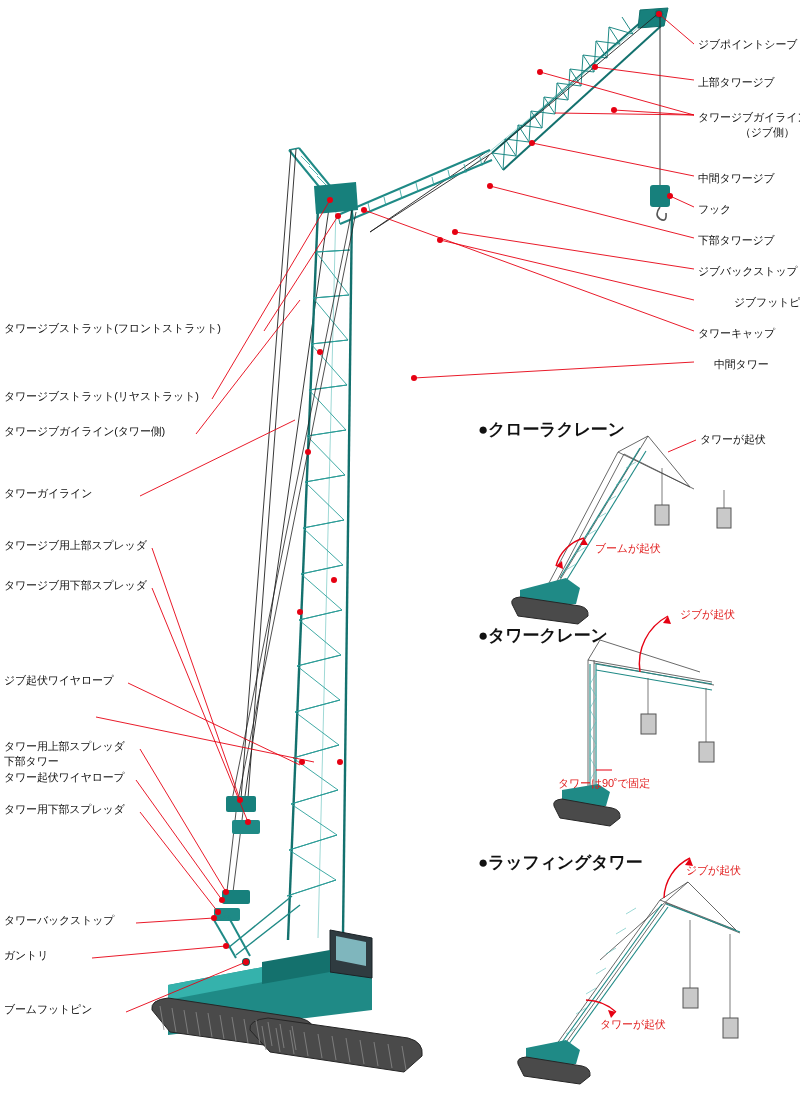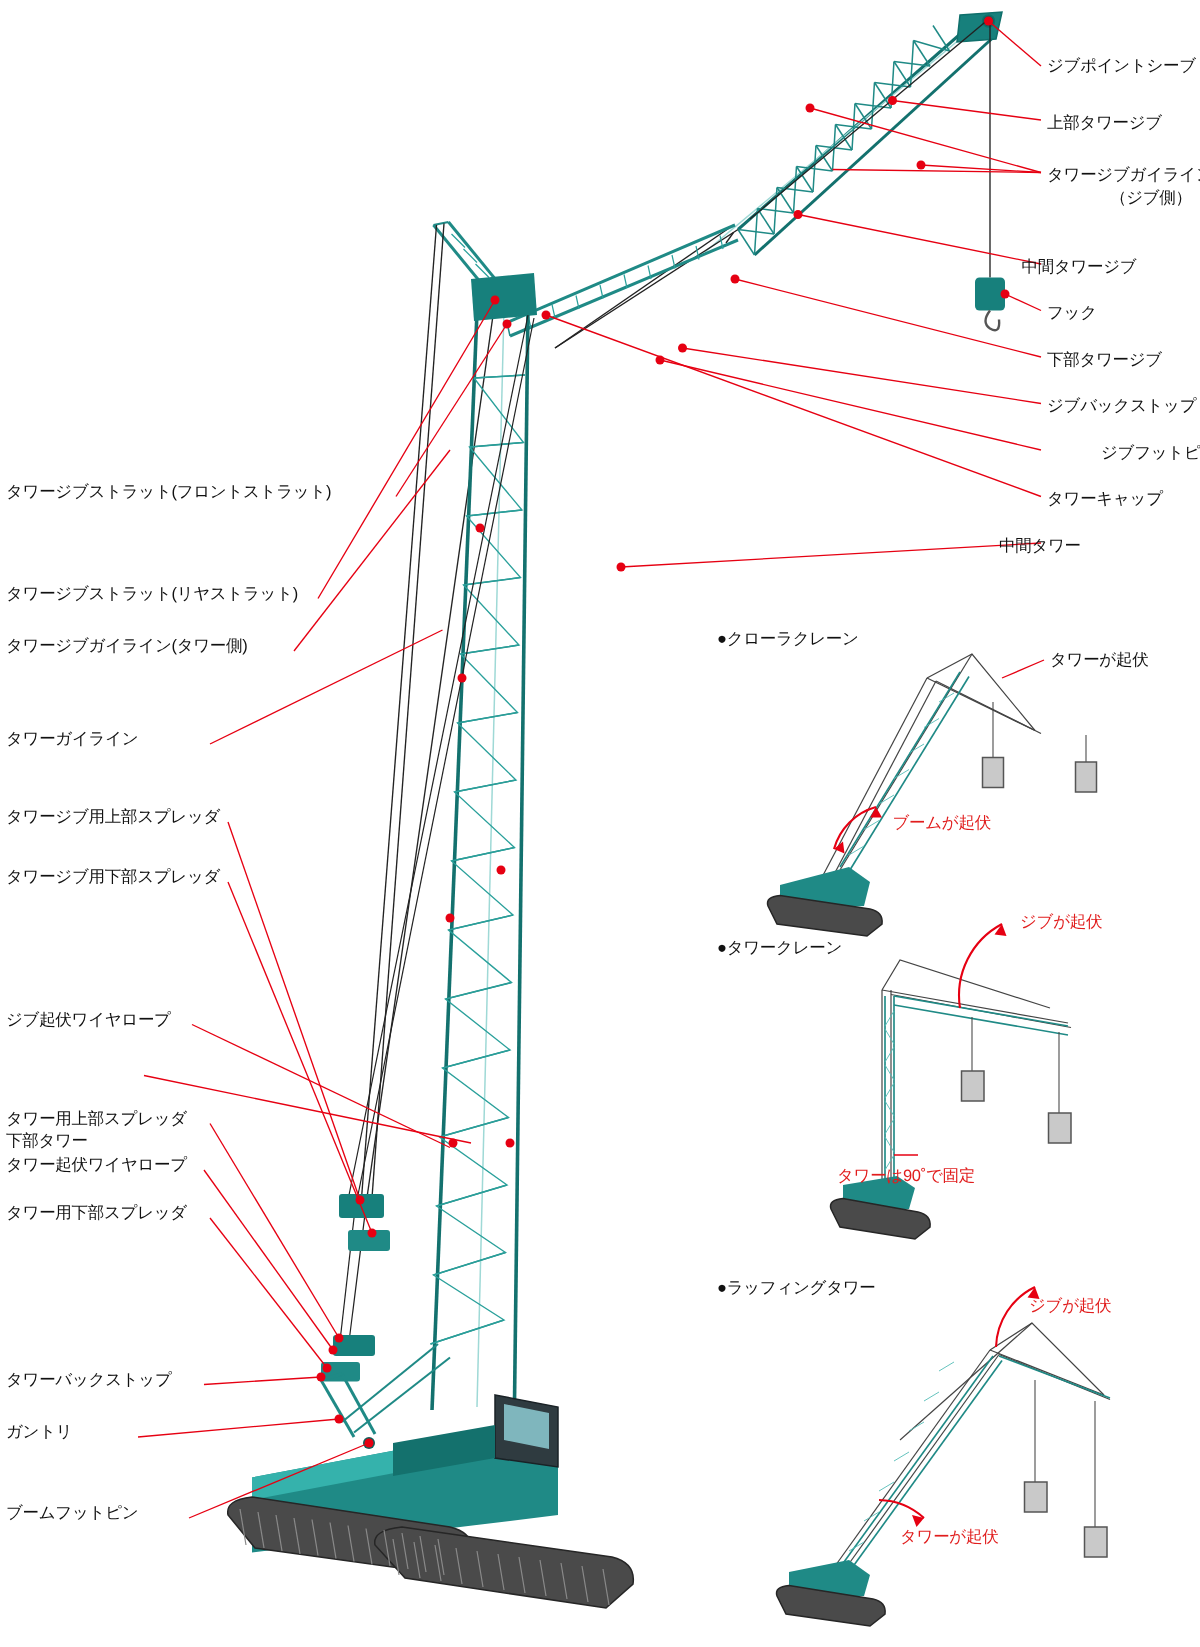--- a/index.html
+++ b/index.html
@@ -33,24 +33,24 @@
     letter-spacing: -0.2px;
   }
   .label.right {
     text-align: left;
   }
   .label.left {
     text-align: left;
   }
   .sub-title {
     position: absolute;
-    font-size: 11px;
+    font-size: 17px;
     color: #111111;
     white-space: pre;
-    font-weight: normal;
+    font-weight: bold;
     letter-spacing: -0.2px;
   }
   .sub-note {
     position: absolute;
     font-size: 11px;
     color: #111111;
     white-space: pre;
     letter-spacing: -0.2px;
   }
   .sub-note.red {
@@ -449,27 +449,27 @@
       <path d="M690 858 l-5 7 l8 1 z" fill="#e60012"></path>
       <path d="M586 1000 A46 46 0 0 1 616 1012" stroke="#e60012" stroke-width="1.4" fill="none"></path>
       <path d="M616 1012 l-8 -2 l3 8 z" fill="#e60012"></path>
     </g>
   </svg>
 
   <div class="label right" style="left:698px;top:38px;">ジブポイントシーブ</div>
   <div class="label right" style="left:698px;top:76px;">上部タワージブ</div>
   <div class="label right" style="left:698px;top:111px;">タワージブガイライン</div>
   <div class="label right" style="left:740px;top:126px;">（ジブ側）</div>
-  <div class="label right" style="left:681px;top:172px;">中間タワージブ</div>
+  <div class="label right" style="left:698px;top:172px;">中間タワージブ</div>
   <div class="label right" style="left:698px;top:203px;">フック</div>
   <div class="label right" style="left:698px;top:234px;">下部タワージブ</div>
   <div class="label right" style="left:698px;top:265px;">ジブバックストップ</div>
   <div class="label right" style="left:698px;top:296px;margin-left:36px;">ジブフットピン</div>
   <div class="label right" style="left:698px;top:327px;">タワーキャップ</div>
-  <div class="label right" style="left:666px;top:358px;">中間タワー</div>
+  <div class="label right" style="left:714px;top:358px;">中間タワー</div>
 
   <div class="label left" style="left:4px;top:322px;">タワージブストラット(フロントストラット)</div>
   <div class="label left" style="left:4px;top:390px;">タワージブストラット(リヤストラット)</div>
   <div class="label left" style="left:4px;top:425px;">タワージブガイライン(タワー側)</div>
   <div class="label left" style="left:4px;top:487px;">タワーガイライン</div>
   <div class="label left" style="left:4px;top:539px;">タワージブ用上部スプレッダ</div>
   <div class="label left" style="left:4px;top:579px;">タワージブ用下部スプレッダ</div>
   <div class="label left" style="left:4px;top:674px;">ジブ起伏ワイヤロープ</div>
   <div class="label left" style="left:4px;top:708px;margin-top:47px;">下部タワー</div>
   <div class="label left" style="left:4px;top:740px;">タワー用上部スプレッダ</div>

